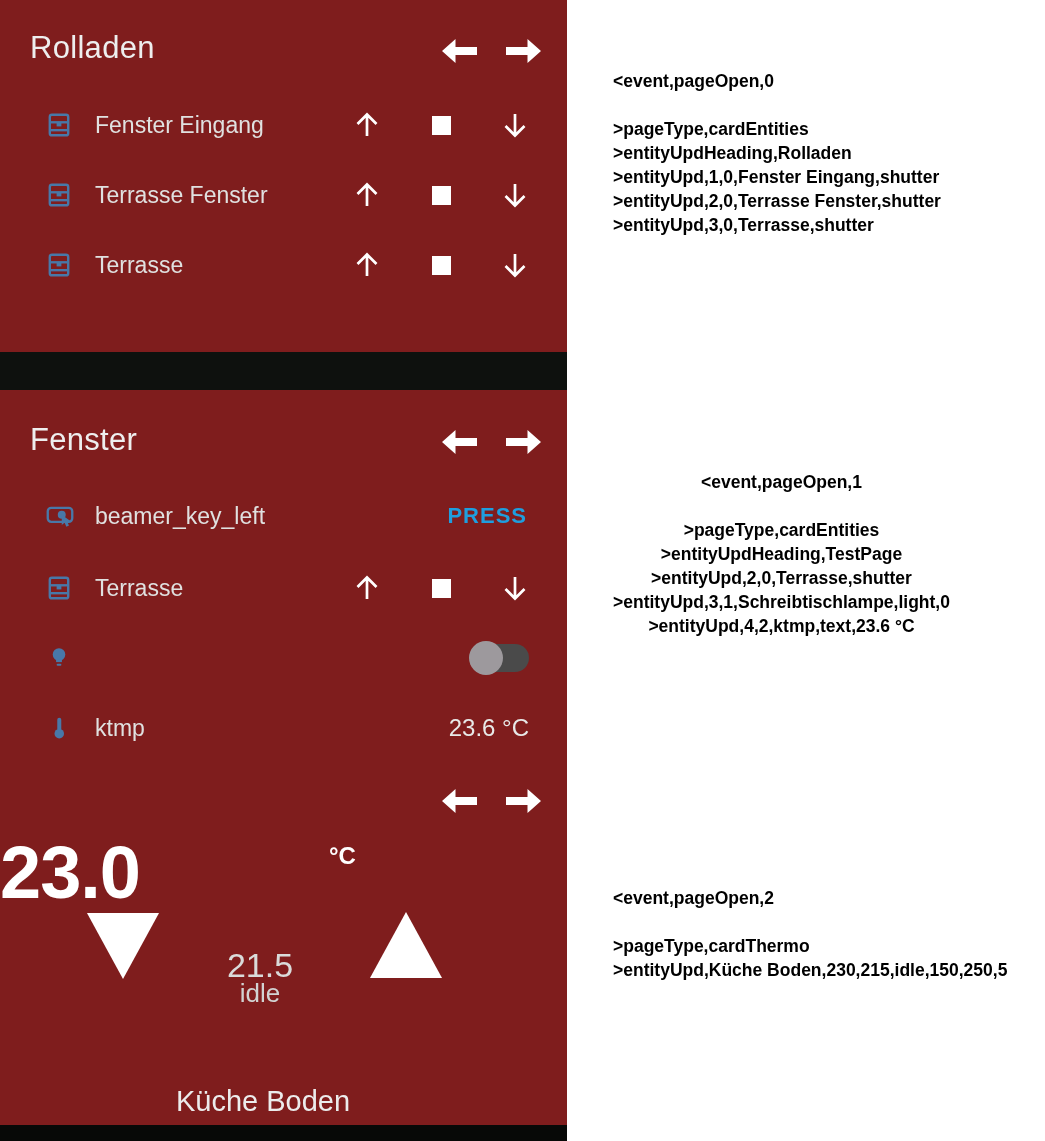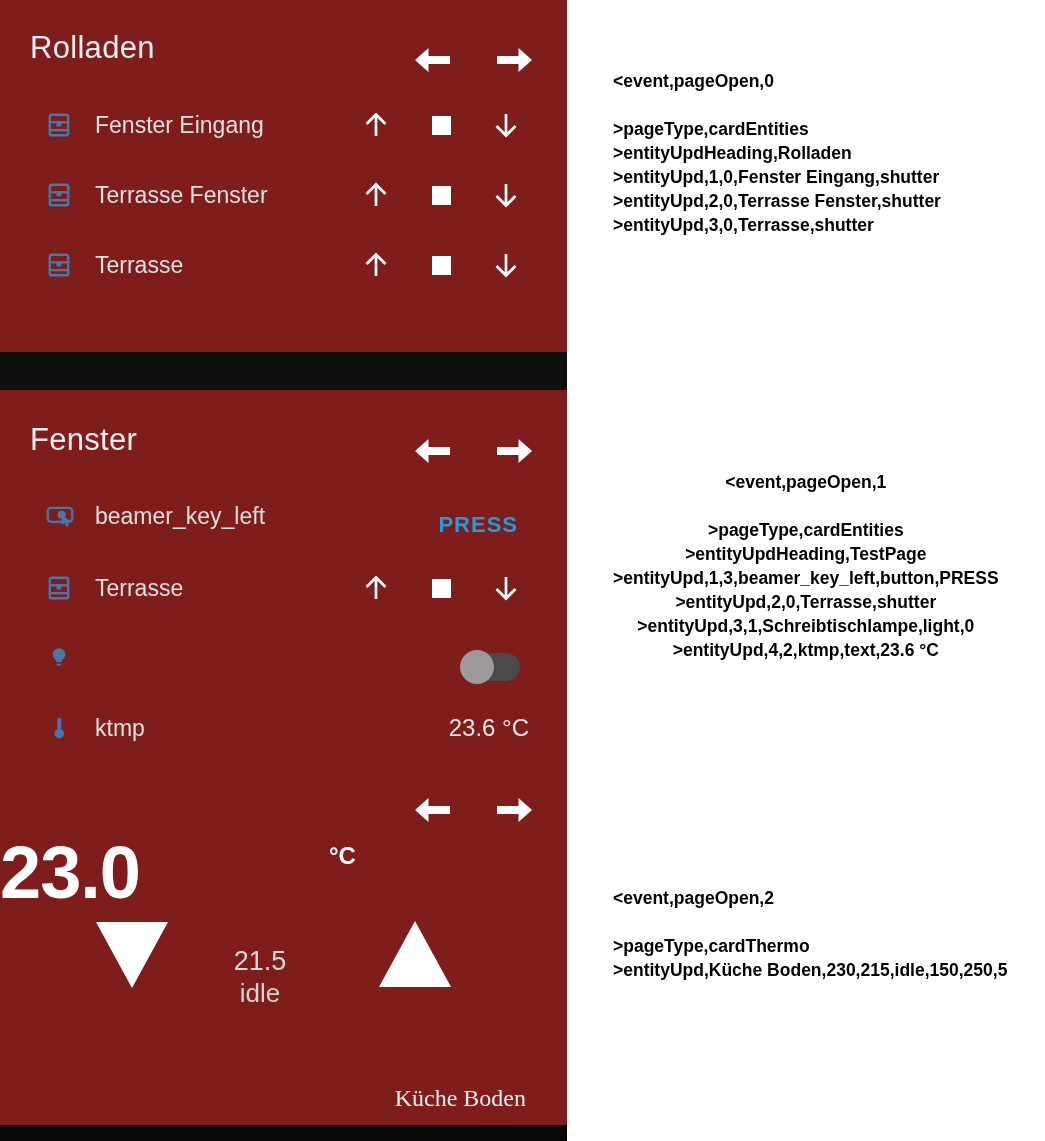--- a/index.html
+++ b/index.html
@@ -17,21 +17,21 @@
   .band { position:absolute; left:0; width:100%; }
   .band.sep    { top:352px;  height:38px; background:#0e110e; }
   .band.bottom { top:1125px; height:16px; background:#070907; }
 
   .card-title {
     position:absolute; left:30px; font-size:31px; font-weight:400;
     color:#eeeeee; letter-spacing:.3px; line-height:1;
   }
   .nav { position:absolute; right:24px; display:flex; gap:27px; }
   .nav-btn, .ctl-btn, .press-btn, .toggle-btn, .tri-btn {
-    background:none; border:none; padding:0; margin:9px; cursor:pointer;
+    background:none; border:none; padding:0; margin:0; cursor:pointer;
   }
 
   .row { position:absolute; left:0; width:100%; height:48px; }
   .row .eicon { position:absolute; left:46px; top:50%; transform:translateY(-50%); line-height:0; }
   .row .elabel {
     position:absolute; left:95px; top:50%; transform:translateY(-50%);
     font-size:23px; color:#e0e1e0; white-space:nowrap;
   }
   .controls {
     position:absolute; right:36px; top:50%; transform:translateY(-50%);
@@ -65,29 +65,29 @@
   }
   .temp-unit {
     position:absolute; left:329px; top:842px;
     font-size:24px; font-weight:700; color:#ffffff;
   }
   .tri-btn { position:absolute; line-height:0; }
   .tri-btn.down { left:83px;  top:911px; }
   .tri-btn.up   { left:367px; top:910px; }
   .setpoint {
     position:absolute; left:0; top:946px; width:520px; text-align:center;
-    font-size:27px; color:#dadbda;
+    font-size:34px; color:#dadbda;
   }
   .hstate {
     position:absolute; left:0; top:978px; width:520px; text-align:center;
     font-size:26px; color:#d2d3d2;
   }
   .thermo-name {
-    position:absolute; left:0; top:1085px; width:526px; text-align:right;
-    font-size:24px; color:#ececec;font-family:Liberation Serif, serif;
+    position:absolute; left:0; top:1085px; width:526px; text-align:center;
+    font-size:29px; color:#ececec;
   }
 
   
   .log { position:absolute; left:613px; top:0; width:430px; }
   .log-block { position:absolute; left:0; }
   .log-block.b0 { top:69px; }
   .log-block.b1 { top:470px;text-align:center; }
   .log-block.b2 { top:886px; }
   .log-line {
     height:24px; line-height:24px; white-space:pre;
@@ -305,21 +305,20 @@
     <div class="log-line">&gt;entityUpdHeading,Rolladen</div>
     <div class="log-line">&gt;entityUpd,1,0,Fenster Eingang,shutter</div>
     <div class="log-line">&gt;entityUpd,2,0,Terrasse Fenster,shutter</div>
     <div class="log-line">&gt;entityUpd,3,0,Terrasse,shutter</div>
   </div>
   <div class="log-block b1">
     <div class="log-line">&lt;event,pageOpen,1</div>
     <div class="log-line"></div>
     <div class="log-line">&gt;pageType,cardEntities</div>
     <div class="log-line">&gt;entityUpdHeading,TestPage</div>
-    <div class="log-line">&gt;entityUpd,1,3,beamer_key_left,button,PRESS</div>
     <div class="log-line">&gt;entityUpd,2,0,Terrasse,shutter</div>
     <div class="log-line">&gt;entityUpd,3,1,Schreibtischlampe,light,0</div>
     <div class="log-line">&gt;entityUpd,4,2,ktmp,text,23.6 °C</div>
   </div>
   <div class="log-block b2">
     <div class="log-line">&lt;event,pageOpen,2</div>
     <div class="log-line"></div>
     <div class="log-line">&gt;pageType,cardThermo</div>
     <div class="log-line">&gt;entityUpd,Küche Boden,230,215,idle,150,250,5</div>
   </div>

